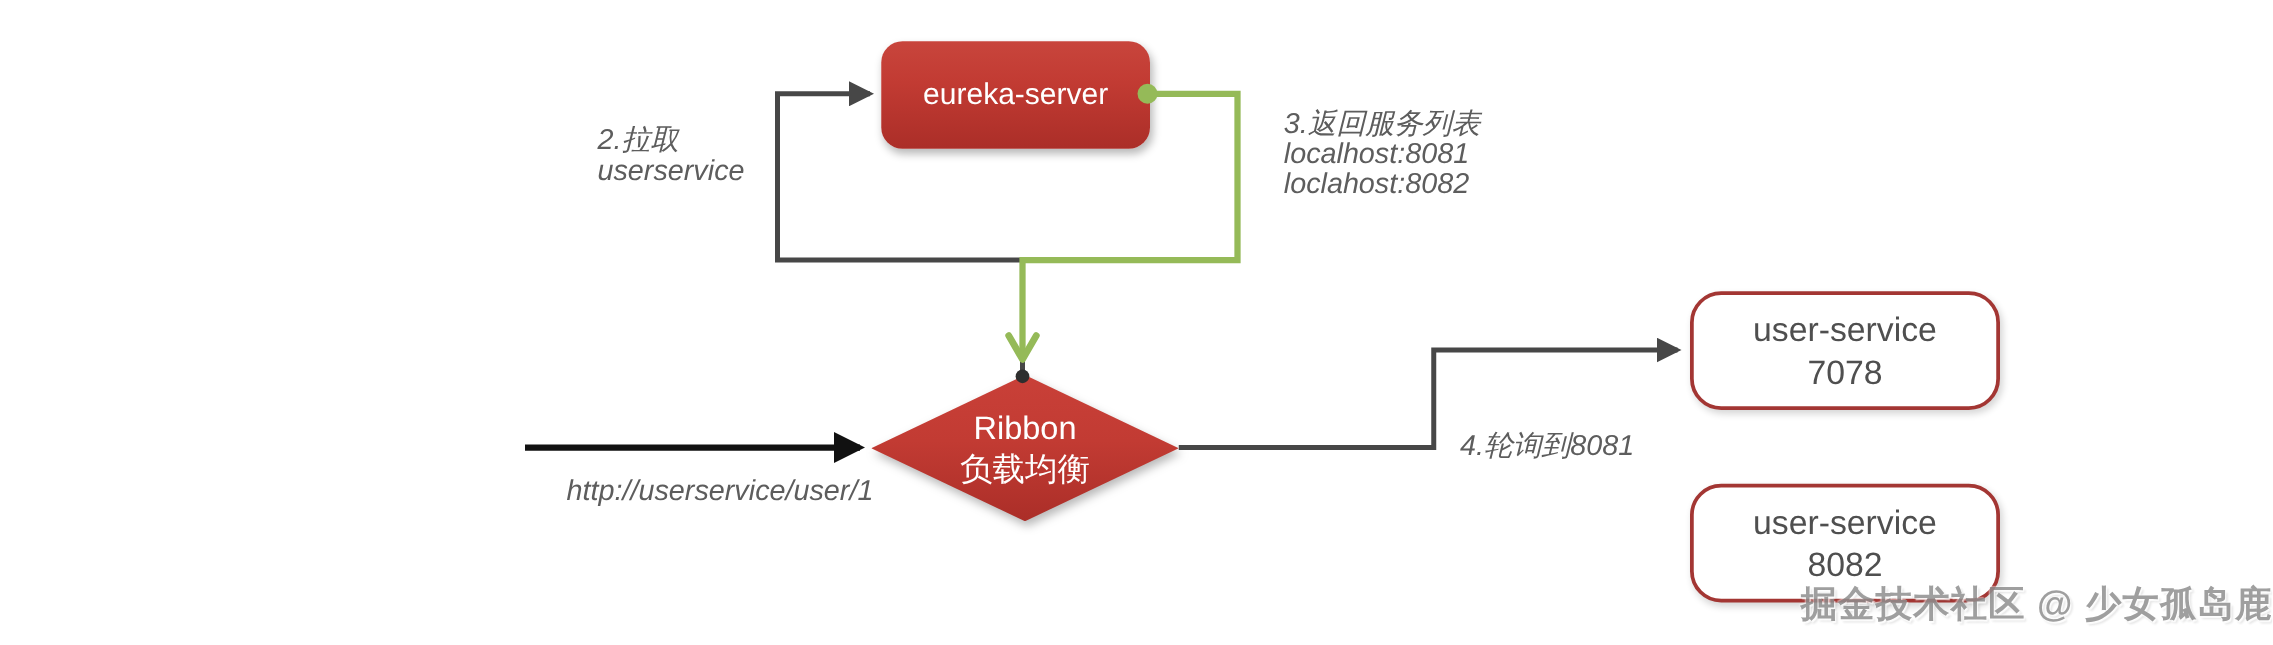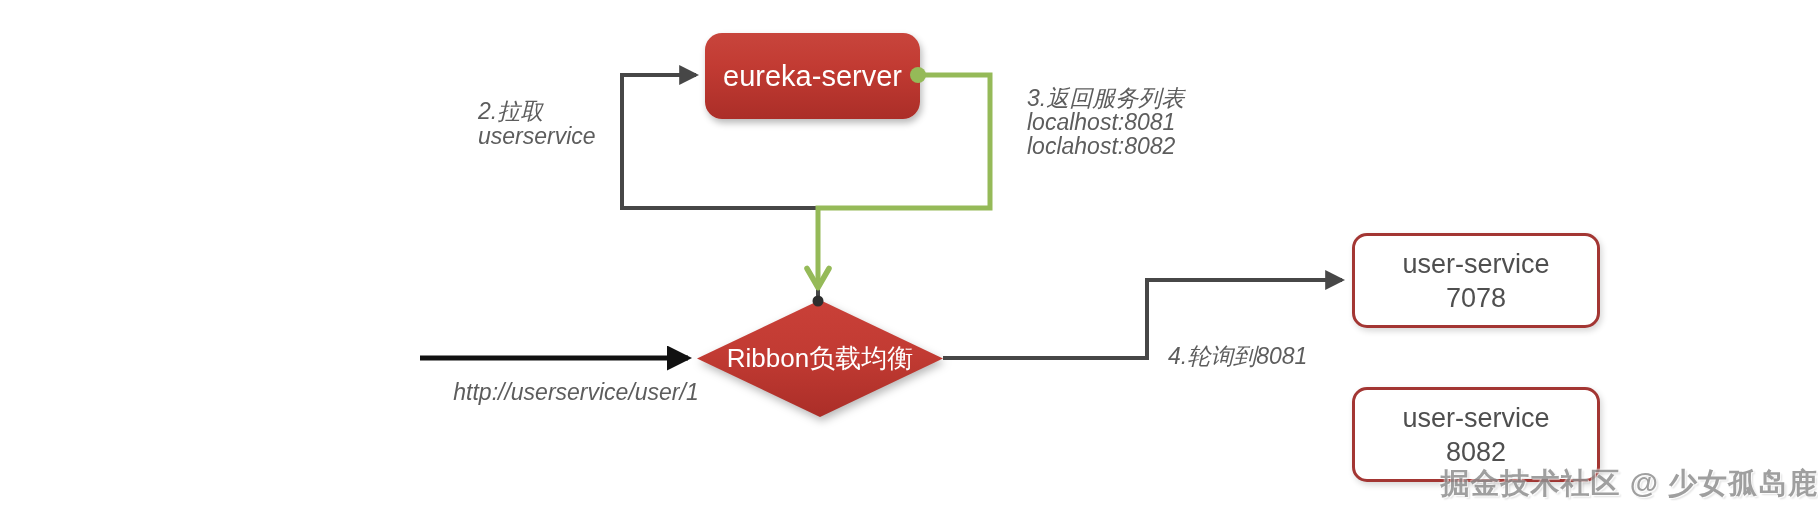--- a/index.html
+++ b/index.html
@@ -16,34 +16,34 @@
   .stroke-black{stroke:var(--line_black);stroke-width:5;fill:none;}
   .stroke-green{stroke:var(--line_green);stroke-width:5;fill:none;}
   .fill-dark{fill:var(--line_dark);}
   .fill-black{fill:var(--line_black);}
   .chev-green{stroke:var(--line_green);fill:none;stroke-linecap:round;stroke-linejoin:round;}
 
   .node{position:absolute;display:flex;flex-direction:column;align-items:center;justify-content:center;
         text-align:center;z-index:2;}
   .red-node{background:linear-gradient(180deg,#c8453c 0%,var(--node_red) 38%,var(--node_red_dark) 100%);
         color:var(--text_white);border-radius:17px;box-shadow:2px 4px 7px rgba(0,0,0,.28);}
-  .outline-node{background:#ffffff;border:3px solid var(--outline_red);border-radius:15px;
+  .outline-node{background:#ffffff;border:3px solid var(--outline_red);border-radius:25px;
         color:#4f4f4f;box-shadow:2px 3px 6px rgba(0,0,0,.16);}
   .node span{display:block;}
 
-  .eureka{left:705px;top:33px;width:215px;height:86px;font-size:29px;}
+  .eureka{left:705px;top:33px;width:215px;height:86px;font-size:24px;}
   .order{left:222px;top:320px;width:198px;height:77px;font-size:28px;}
   .user1{left:1352px;top:233px;width:248px;height:95px;font-size:27px;line-height:34px;}
   .user2{left:1352px;top:387px;width:248px;height:95px;font-size:27px;line-height:34px;}
 
   .diamond-wrap{position:absolute;left:697px;top:300px;width:246px;height:117px;z-index:2;
         filter:drop-shadow(2px 4px 4px rgba(0,0,0,.28));}
   .diamond{width:100%;height:100%;clip-path:polygon(50% 0,100% 50%,50% 100%,0 50%);
         background:linear-gradient(180deg,#c94038 0%,var(--node_red) 45%,var(--node_red_dark) 100%);
-        display:flex;flex-direction:row;align-items:center;justify-content:center;
+        display:flex;flex-direction:column;align-items:center;justify-content:center;
         color:var(--text_white);font-size:26px;line-height:33px;text-align:center;}
 
   .lbl{position:absolute;color:var(--text_gray);font-size:23px;line-height:25px;z-index:1;}
   .lbl span{display:block;font-style:italic;}
   .lbl-step2{left:478px;top:99px;text-align:left;}
   .lbl-step3{left:1027px;top:86px;line-height:24px;}
   .lbl-step1{left:430px;top:381px;width:292px;text-align:center;line-height:23px;}
   .lbl-step4{left:1168px;top:344px;}
 
   .watermark{position:absolute;right:0;bottom:12px;font-size:29px;letter-spacing:1px;z-index:5;

